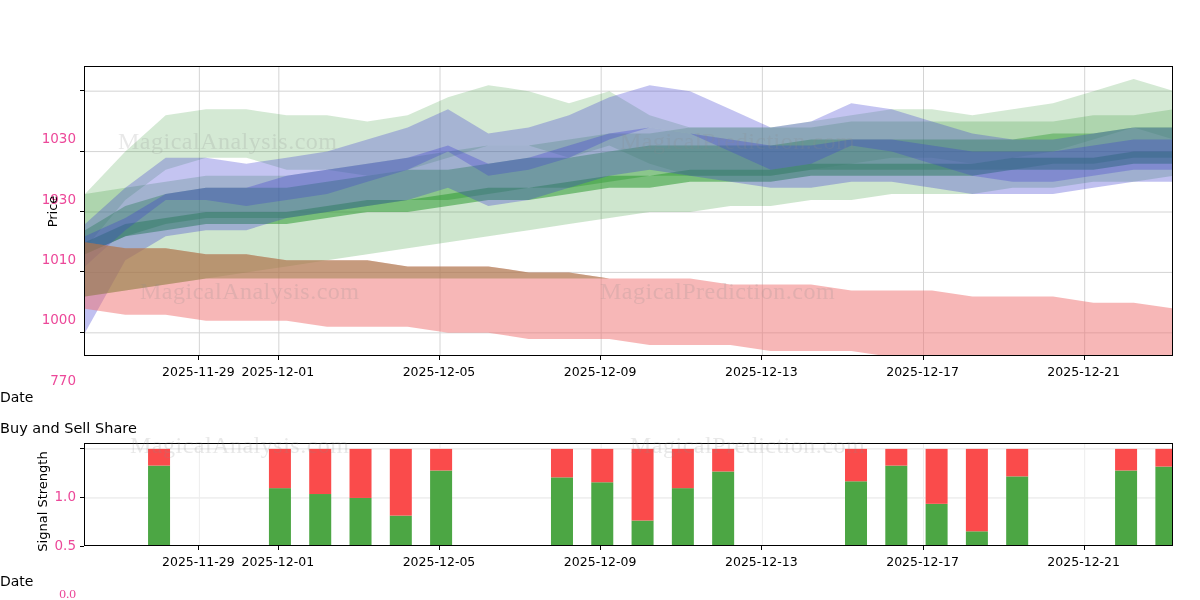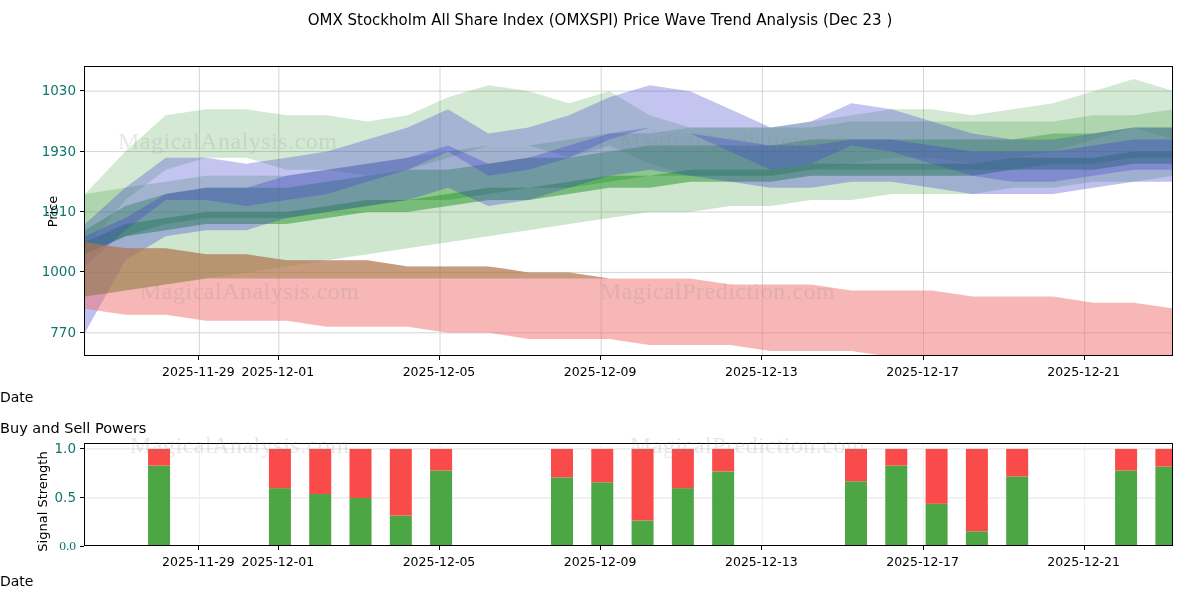--- a/index.html
+++ b/index.html
@@ -32,21 +32,21 @@
     position:absolute;
     font-family:Liberation Serif, serif;
     color:rgba(140,140,140,0.20);
     font-size:24px;white-space:nowrap;pointer-events:none;
     letter-spacing:0.5px;
   }
 
   
   .ytick{
     position:absolute;right:0;width:60px;text-align:right;
-    font-size:13.5px;color:#0f766e;transform:translateY(-50%);
+    font-size:13.5px;color:#ec4899;transform:translateY(-50%);margin-top:48px;
   }
   .ytick-mark{position:absolute;width:4px;height:1px;background:#000;}
   .xtick{
     position:absolute;top:0;font-size:12.5px;color:#000;
     transform:translateX(-50%);white-space:nowrap;
   }
   .xtick-mark{position:absolute;width:1px;height:4px;background:#000;}
 
   .axis-label{position:absolute;font-size:13px;color:#000;text-align:center;}
   .ylabel{
@@ -60,21 +60,20 @@
   }
 
   svg{display:block;}
 </style>
 </head>
 <body>
 
 <div class="page">
 
   <div class="suptitle">
-    <div>OMX Stockholm All Share Index (OMXSPI) Price Wave Trend Analysis (Dec 23 )</div>
   </div>
 
   <div class="axes" id="price-axes">
     <svg id="price-svg" width="1089" height="290">
         <line x1="0" y1="265.8333333333333" x2="1089" y2="265.8333333333333" stroke="#d4d4d4" stroke-width="1"></line>
         <line x1="0" y1="205.41666666666666" x2="1089" y2="205.41666666666666" stroke="#d4d4d4" stroke-width="1"></line>
         <line x1="0" y1="145" x2="1089" y2="145" stroke="#d4d4d4" stroke-width="1"></line>
         <line x1="0" y1="84.58333333333331" x2="1089" y2="84.58333333333331" stroke="#d4d4d4" stroke-width="1"></line>
         <line x1="0" y1="24.166666666666686" x2="1089" y2="24.166666666666686" stroke="#d4d4d4" stroke-width="1"></line>
         <line x1="114.345" y1="0" x2="114.345" y2="290" stroke="#d4d4d4" stroke-width="1"></line>
@@ -116,21 +115,21 @@
       <div class="xtick" style="left: 761.358px; top: 364px;">2025-12-13</div>
       <div class="xtick-mark" style="left: 761.358px; top: 356px;"></div>
       <div class="xtick" style="left: 922.53px; top: 364px;">2025-12-17</div>
       <div class="xtick-mark" style="left: 922.53px; top: 356px;"></div>
       <div class="xtick" style="left: 1083.7px; top: 364px;">2025-12-21</div>
       <div class="xtick-mark" style="left: 1083.7px; top: 356px;"></div>
     </div>
   <div class="axis-label ylabel" id="price-ylabel" style="left:-8px;top:204px;width:120px;">Price</div>
   <div class="subtitle-mid" id="price-xlabel" style="top:389px;">Date</div>
 
-  <div class="subtitle-mid" id="power-title" style="top:420px;font-size:14.5px;">Buy and Sell Powers</div>
+  <div class="subtitle-mid" id="power-title" style="top:420px;font-size:14.5px;">Buy and Sell Share</div>
 
   <div class="axes" id="power-axes">
     <svg id="power-svg" width="1089" height="103">
         <line x1="0" y1="53.952380952380956" x2="1089" y2="53.952380952380956" stroke="#e4e4e4" stroke-width="1"></line>
         <line x1="0" y1="4.904761904761912" x2="1089" y2="4.904761904761912" stroke="#e4e4e4" stroke-width="1"></line>
         <line x1="114.345" y1="0" x2="114.345" y2="103" stroke="#ededed" stroke-width="1"></line>
         <line x1="193.84199999999998" y1="0" x2="193.84199999999998" y2="103" stroke="#ededed" stroke-width="1"></line>
         <line x1="355.014" y1="0" x2="355.014" y2="103" stroke="#ededed" stroke-width="1"></line>
         <line x1="516.1859999999999" y1="0" x2="516.1859999999999" y2="103" stroke="#ededed" stroke-width="1"></line>
         <line x1="677.358" y1="0" x2="677.358" y2="103" stroke="#ededed" stroke-width="1"></line>

